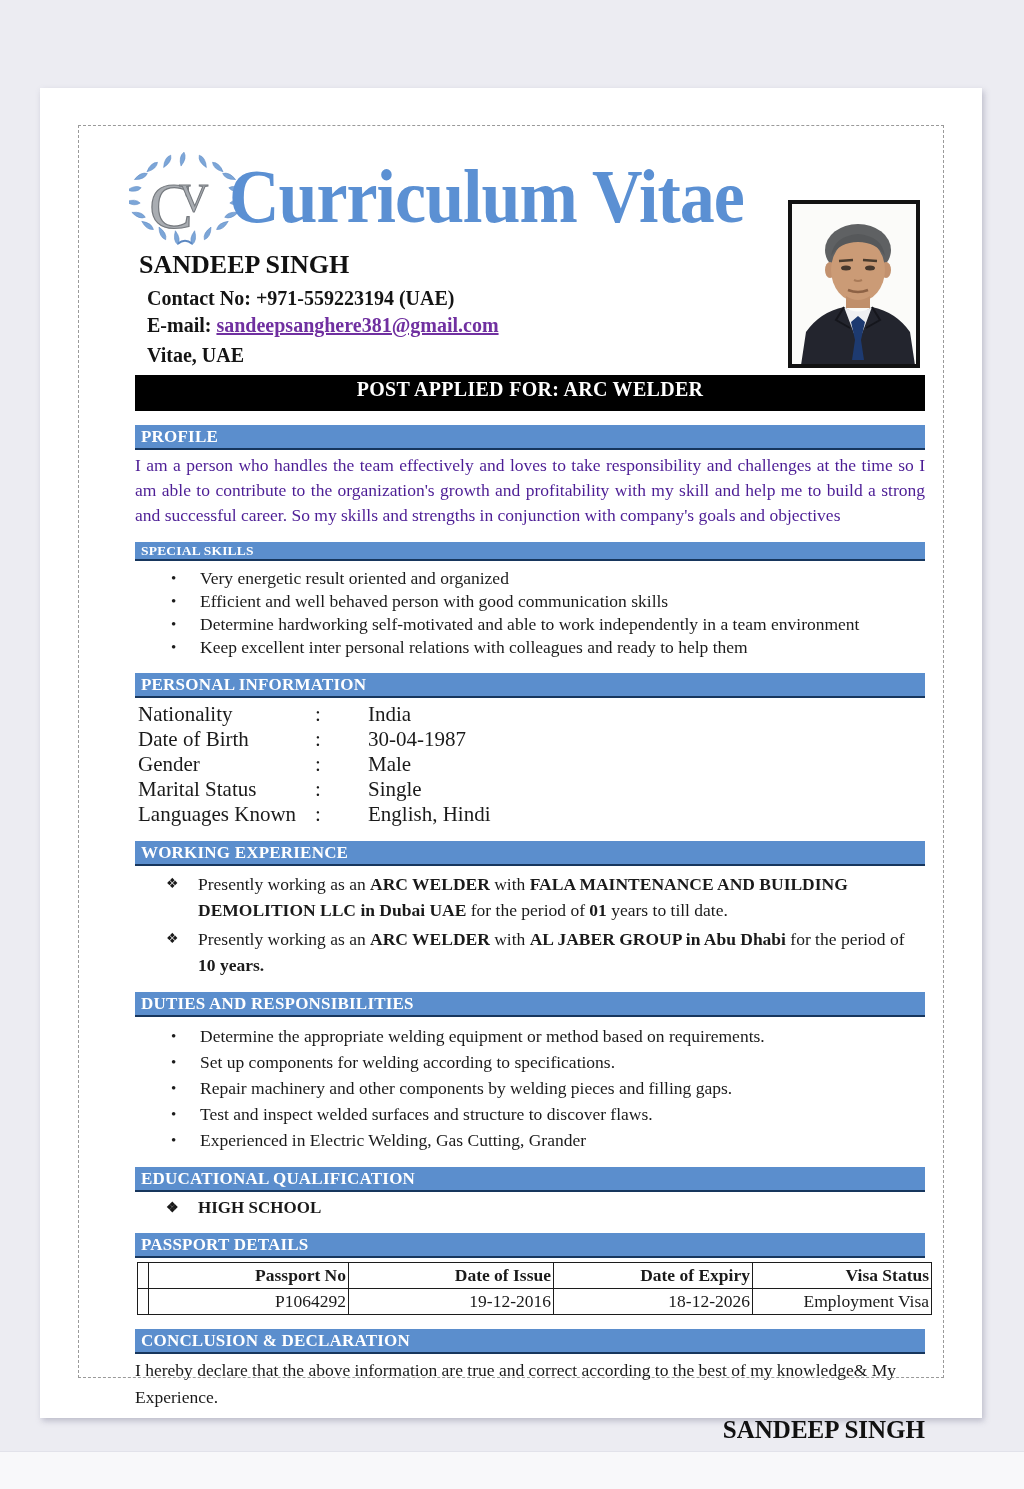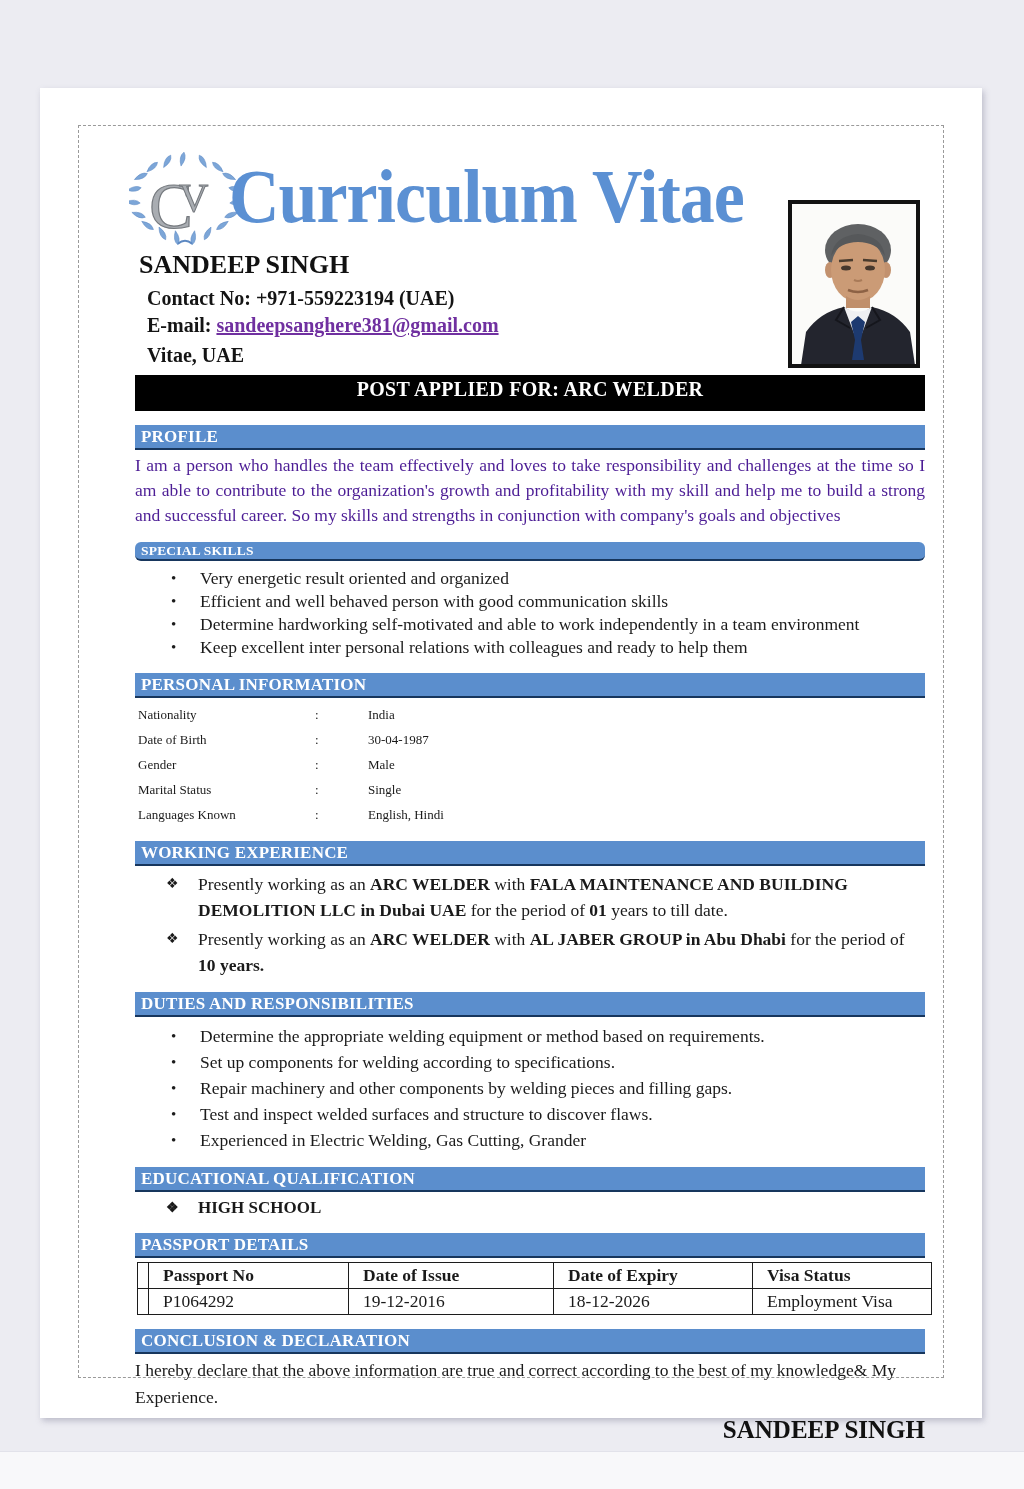--- a/index.html
+++ b/index.html
@@ -52,53 +52,53 @@
     font-size:20px; font-weight:bold; text-align:center; line-height:28px;
     letter-spacing:.3px;
   }
   .bar {
     margin-top:14px; background:#5b8ecd; color:#ffffff;
     font-size:17px; font-weight:bold;
     padding:1px 0 1px 6px; line-height:21px;
     border-bottom:2px solid #17365d;
     letter-spacing:.2px;
   }
-  .bar.small { font-size:13.5px; line-height:15px; padding:1px 0 1px 6px;border-radius:6px; }
+  .bar.small { font-size:13.5px; line-height:15px; padding:1px 0 1px 6px; }
 
   
   .para {
     margin:3px 0 2px; font-size:17.5px; line-height:25px;
     text-align:justify; color:#4c1d95;
   }
   ul.plain { list-style:none; margin:6px 0 4px; }
   ul.plain li { position:relative; padding-left:65px; font-size:17.5px; color:#1b1b1b; }
   ul.tight li { line-height:23px; }
   ul.loose li { line-height:26px; }
   .blt { position:absolute; left:36px; top:0; font-size:15px; }
   .blt.diamond { font-size:14px; left:31px; }
 
-  .inforow { display:flex; padding-left:3px; font-size:13px; line-height:25px; }
+  .inforow { display:flex; padding-left:3px; font-size:21px; line-height:25px; }
   .inforow .il { width:177px; }
   .inforow .ic { width:53px; }
   .inforow .iv { flex:1; }
   .infowrap { margin:4px 0 2px; }
 
   .expwrap { margin:5px 0 3px; }
   .exp { position:relative; padding-left:63px; font-size:17.5px; line-height:26px; margin-bottom:3px; }
   .exp b { font-weight:bold; }
 
   .eduwrap { margin:4px 0 2px; }
   .edu { position:relative; padding-left:63px; font-size:17px; font-weight:bold; line-height:23px; }
 
   table.passport {
     margin:4px 0 3px 2px; border-collapse:collapse; width:794px;
     font-size:17.5px; table-layout:fixed;
   }
   table.passport th, table.passport td {
-    border:1.6px solid #1c1c1c; text-align:left; height:26px; padding:0 14px;
+    border:1.6px solid #1c1c1c; text-align:right; height:26px; padding:0 2px;
     overflow:hidden; white-space:nowrap;
   }
   table.passport th { font-weight:bold; }
 
   .concl { margin-top:3px; font-size:17.5px; line-height:27px; }
   .signature { margin-top:5px; text-align:right; font-size:25px; font-weight:bold; color:#111; }
 </style>
 </head>
 <body>
 

